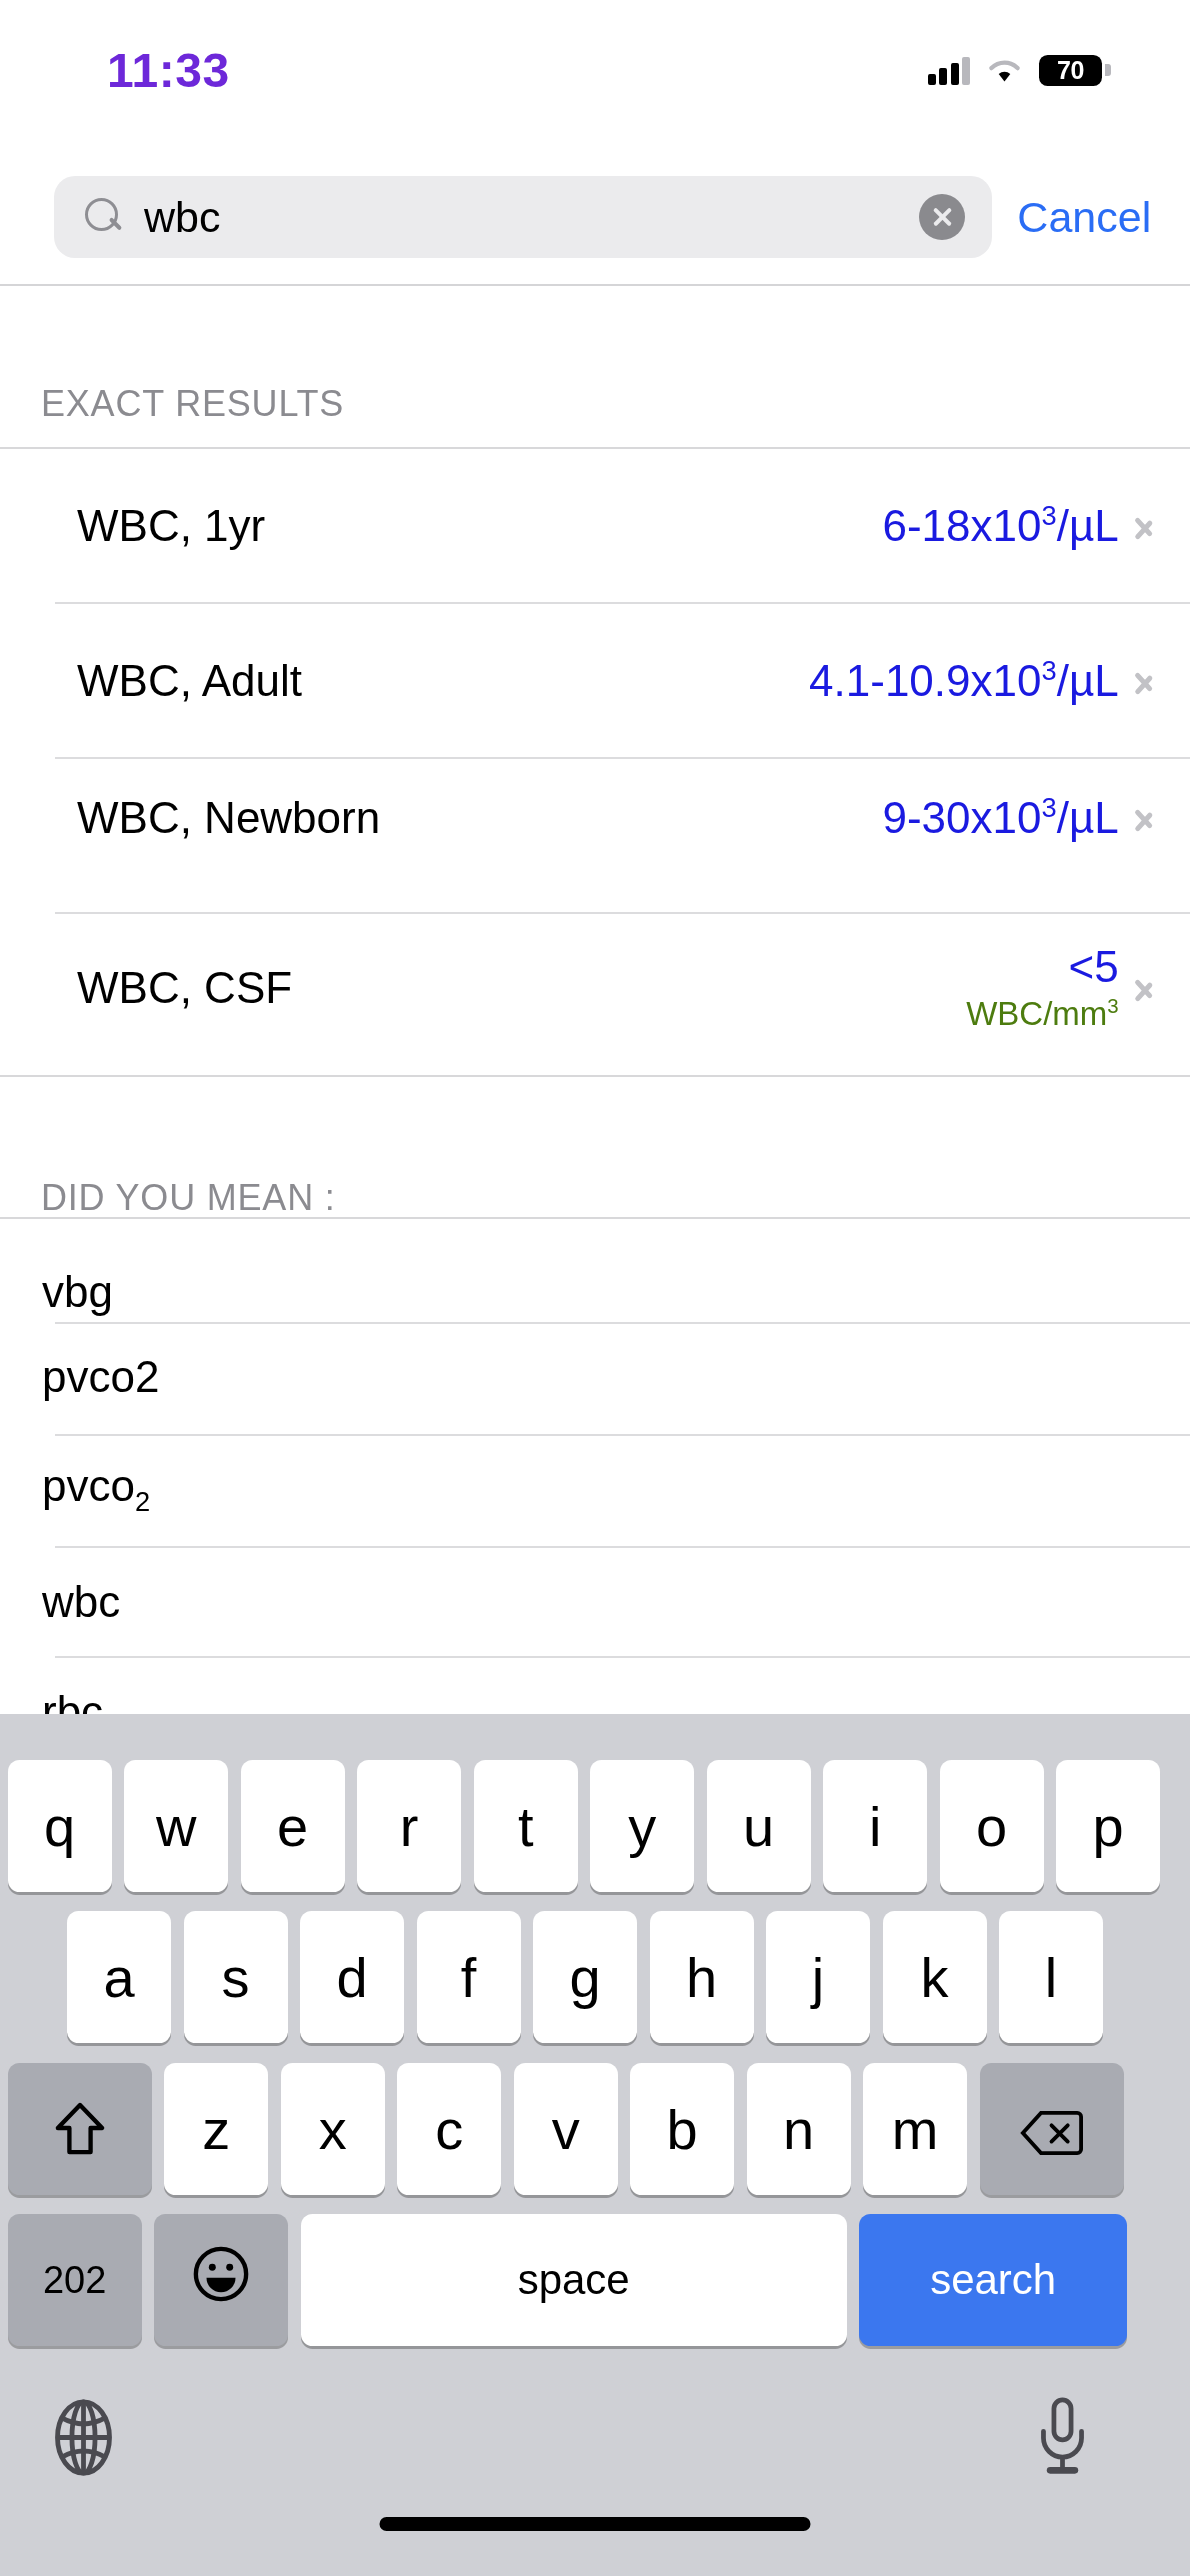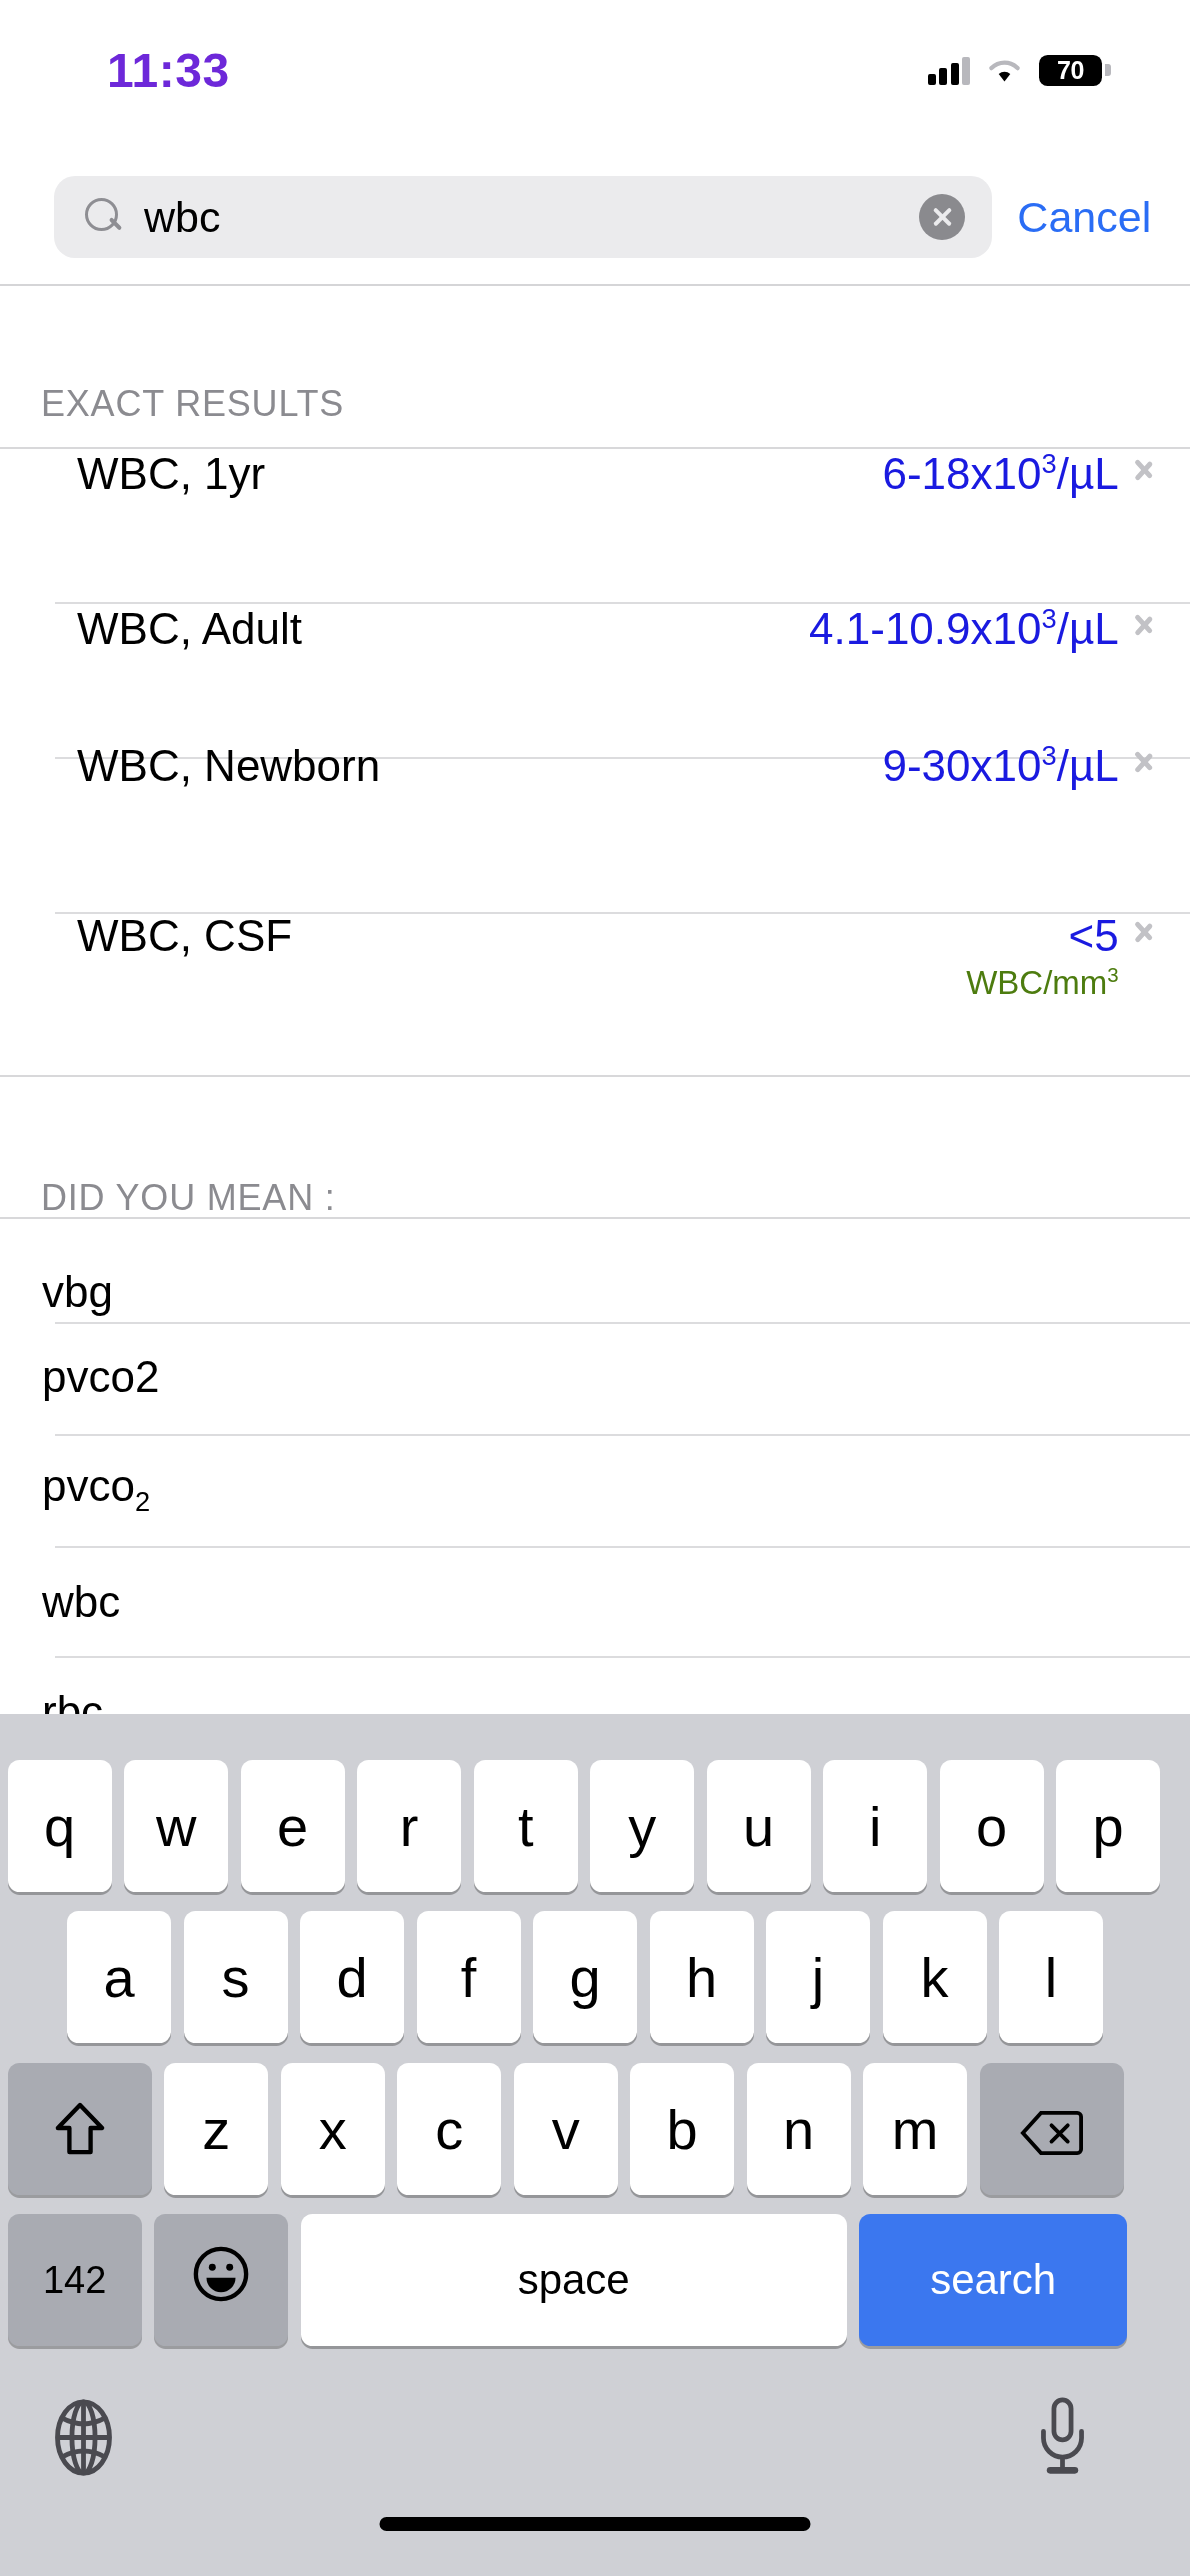--- a/index.html
+++ b/index.html
@@ -83,21 +83,21 @@
     position:absolute; left:0; width:1190px;
     font-size:36px; color:#8b8b90; letter-spacing:0.8px;
     padding-left:41px;
   }
   .hairline { position:absolute; left:0; width:1190px; height:1.9px; background:#d8d8da; }
   .hairline.inset { left:55px; width:1136px; background:#dcdcde; }
 
   
   .exact-row {
     position:absolute; left:0; width:1190px; height:153px;
-    display:flex; align-items:flex-start; padding:0 35px 0 77px;
+    display:flex; align-items:center; padding:0 35px 0 77px;
   }
   .exact-label { font-size:44px; color:#000; flex:1; }
   .exact-valblock {
     display:flex; flex-direction:column; align-items:flex-end;
     justify-content:center; line-height:1.12;
   }
   .exact-value { font-size:44px; color:#1a1ae0; white-space:nowrap; }
   .exact-value sup { font-size:0.62em; vertical-align:super; }
   .exact-unit { font-size:33px; color:#4d7c0f; white-space:nowrap; margin-top:3.8px; }
   .chev {
@@ -348,21 +348,21 @@
         <span class="bksp-ico">
           <svg width="63" height="48" viewBox="0 0 66 50">
             <path d="M22 4 H60 A4 4 0 0 1 64 8 V42 A4 4 0 0 1 60 46 H22 L3 25 Z" fill="none" stroke="#000" stroke-width="4"></path>
             <path d="M33 17 L50 34 M50 17 L33 34" stroke="#000" stroke-width="4" stroke-linecap="round"></path>
           </svg>
         </span>
       </span>
     </div>
 
     <div class="krow row4">
-      <span class="key dark num">142</span>
+      <span class="key dark num">202</span>
         <span class="gap"></span>
       <span class="key dark emoji">
         <span>
           <svg width="58" height="58" viewBox="0 0 60 60">
             <circle cx="30" cy="30" r="26" fill="none" stroke="#000" stroke-width="4.5"></circle>
             <circle cx="21" cy="23" r="3.6" fill="#000"></circle>
             <circle cx="39" cy="23" r="3.6" fill="#000"></circle>
             <path d="M15 34 H45 A15 15 0 0 1 15 34 Z" fill="#000"></path>
           </svg>
         </span>

